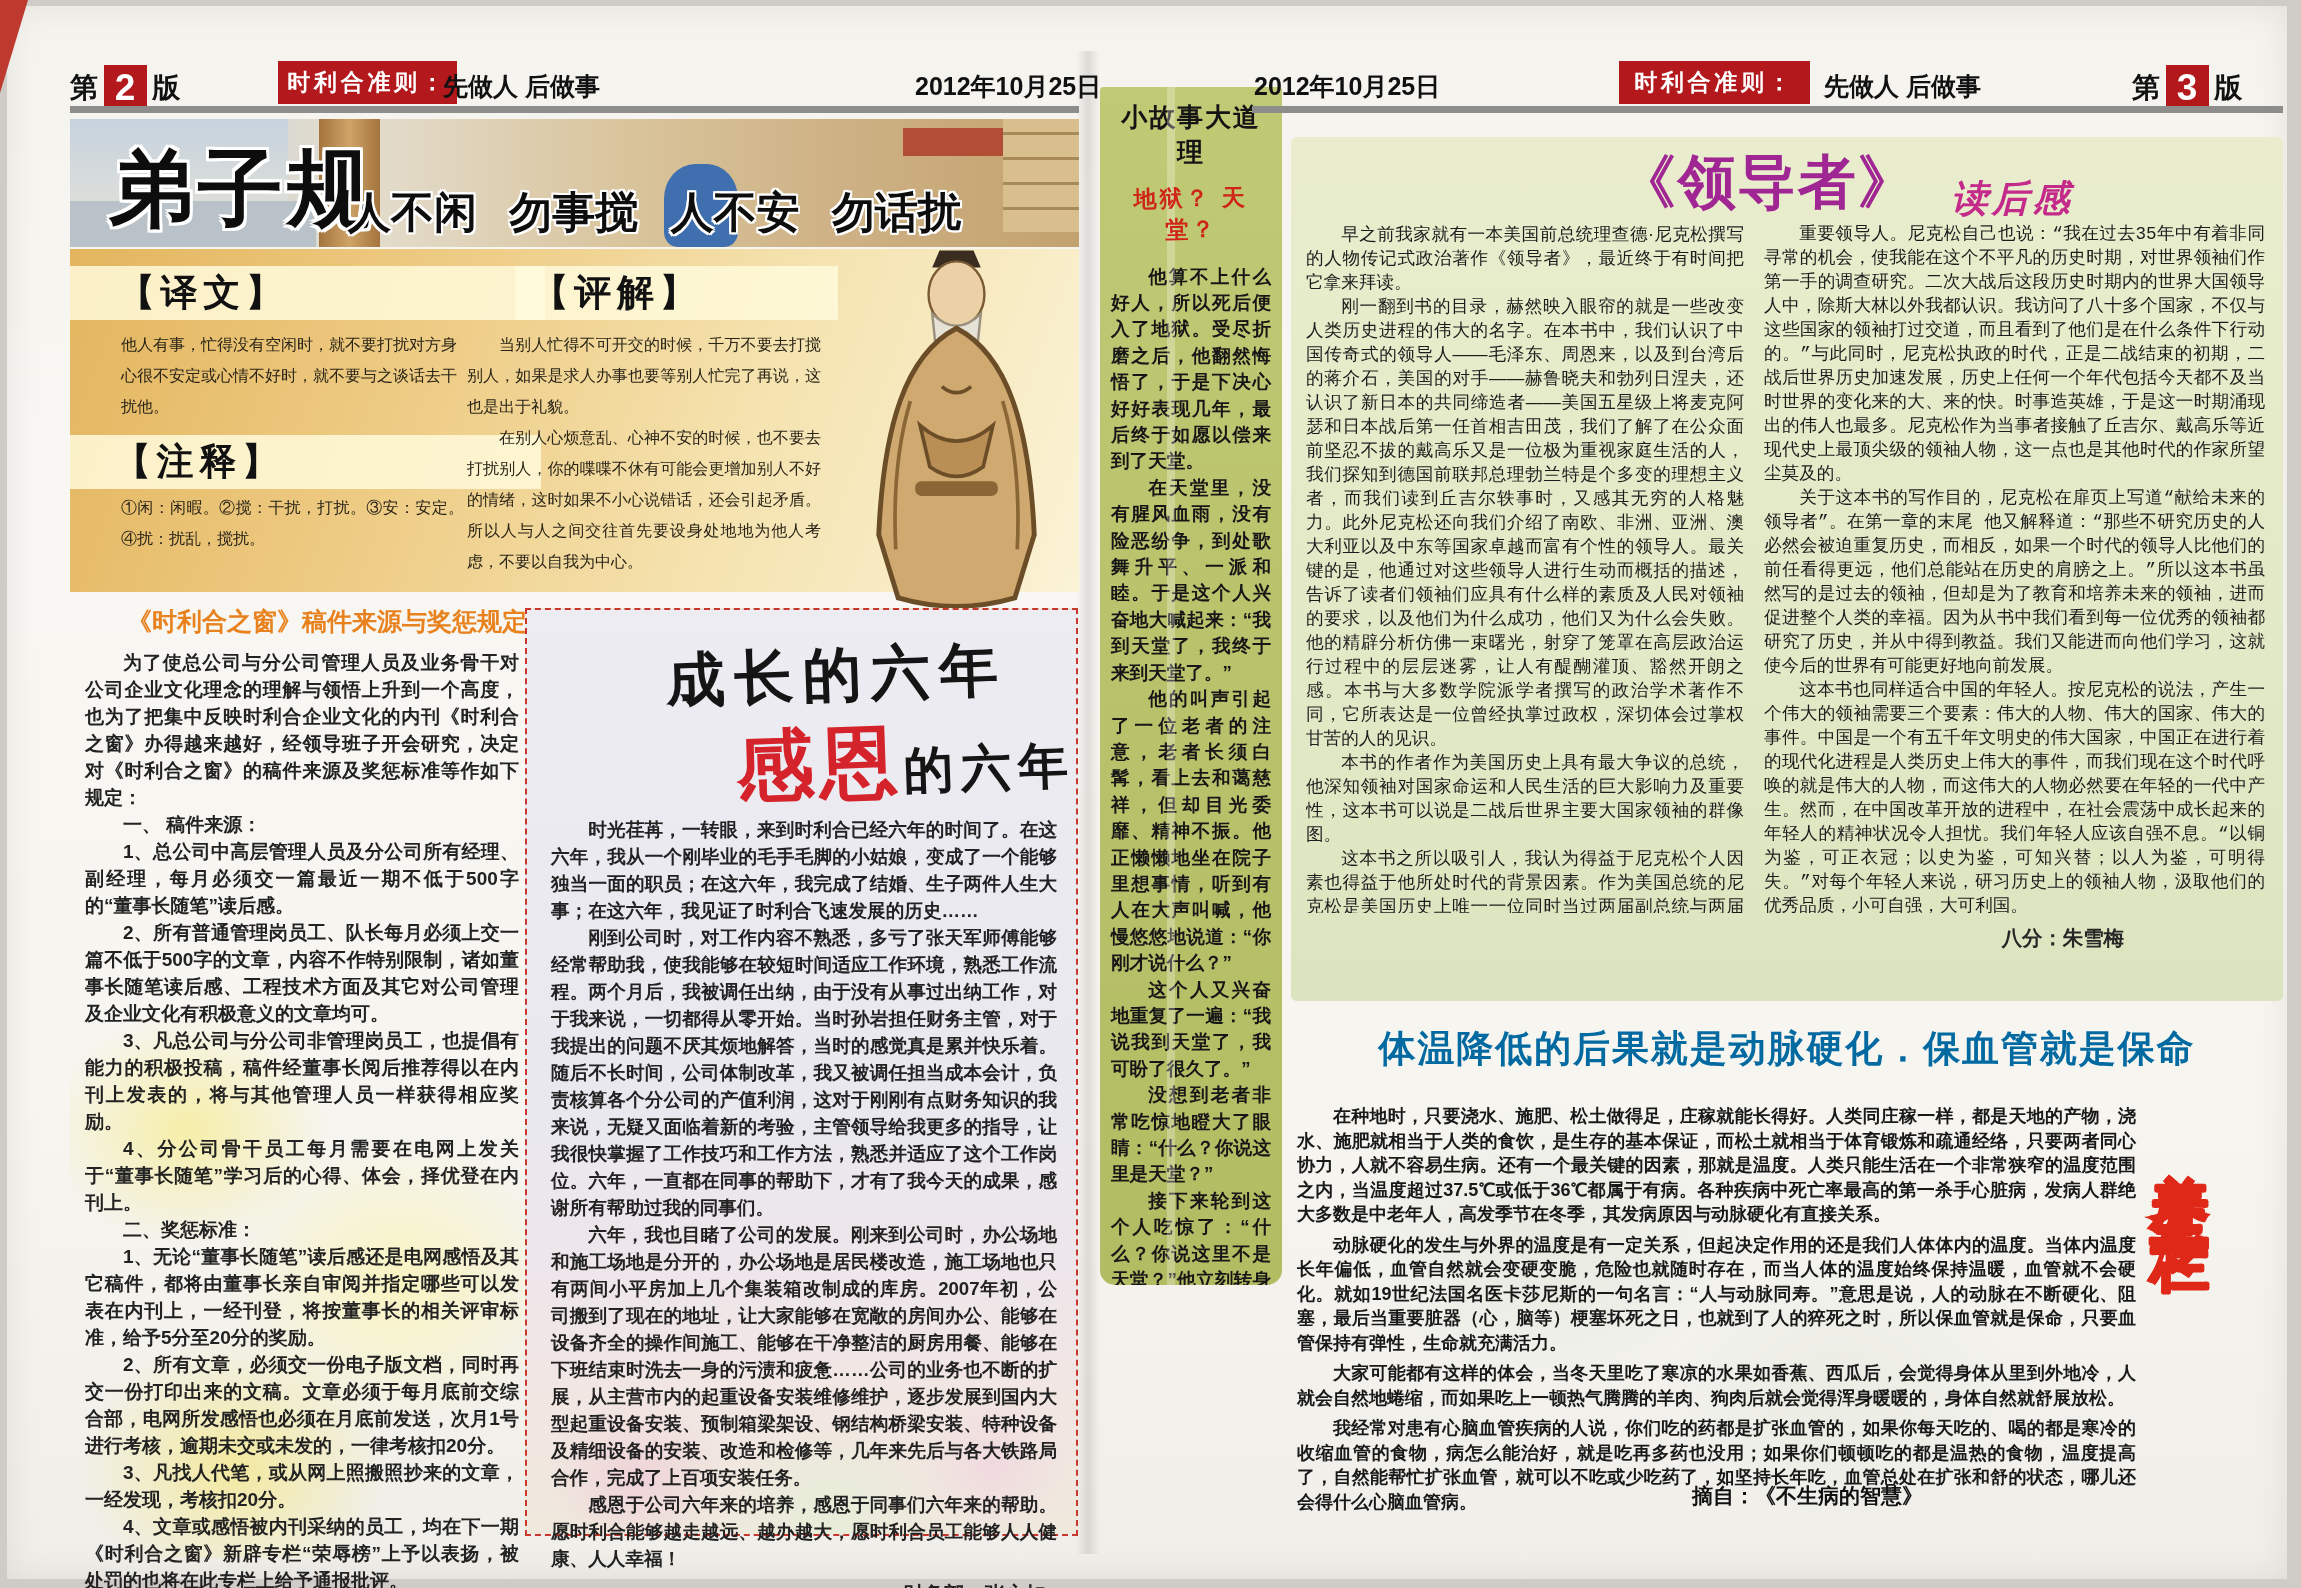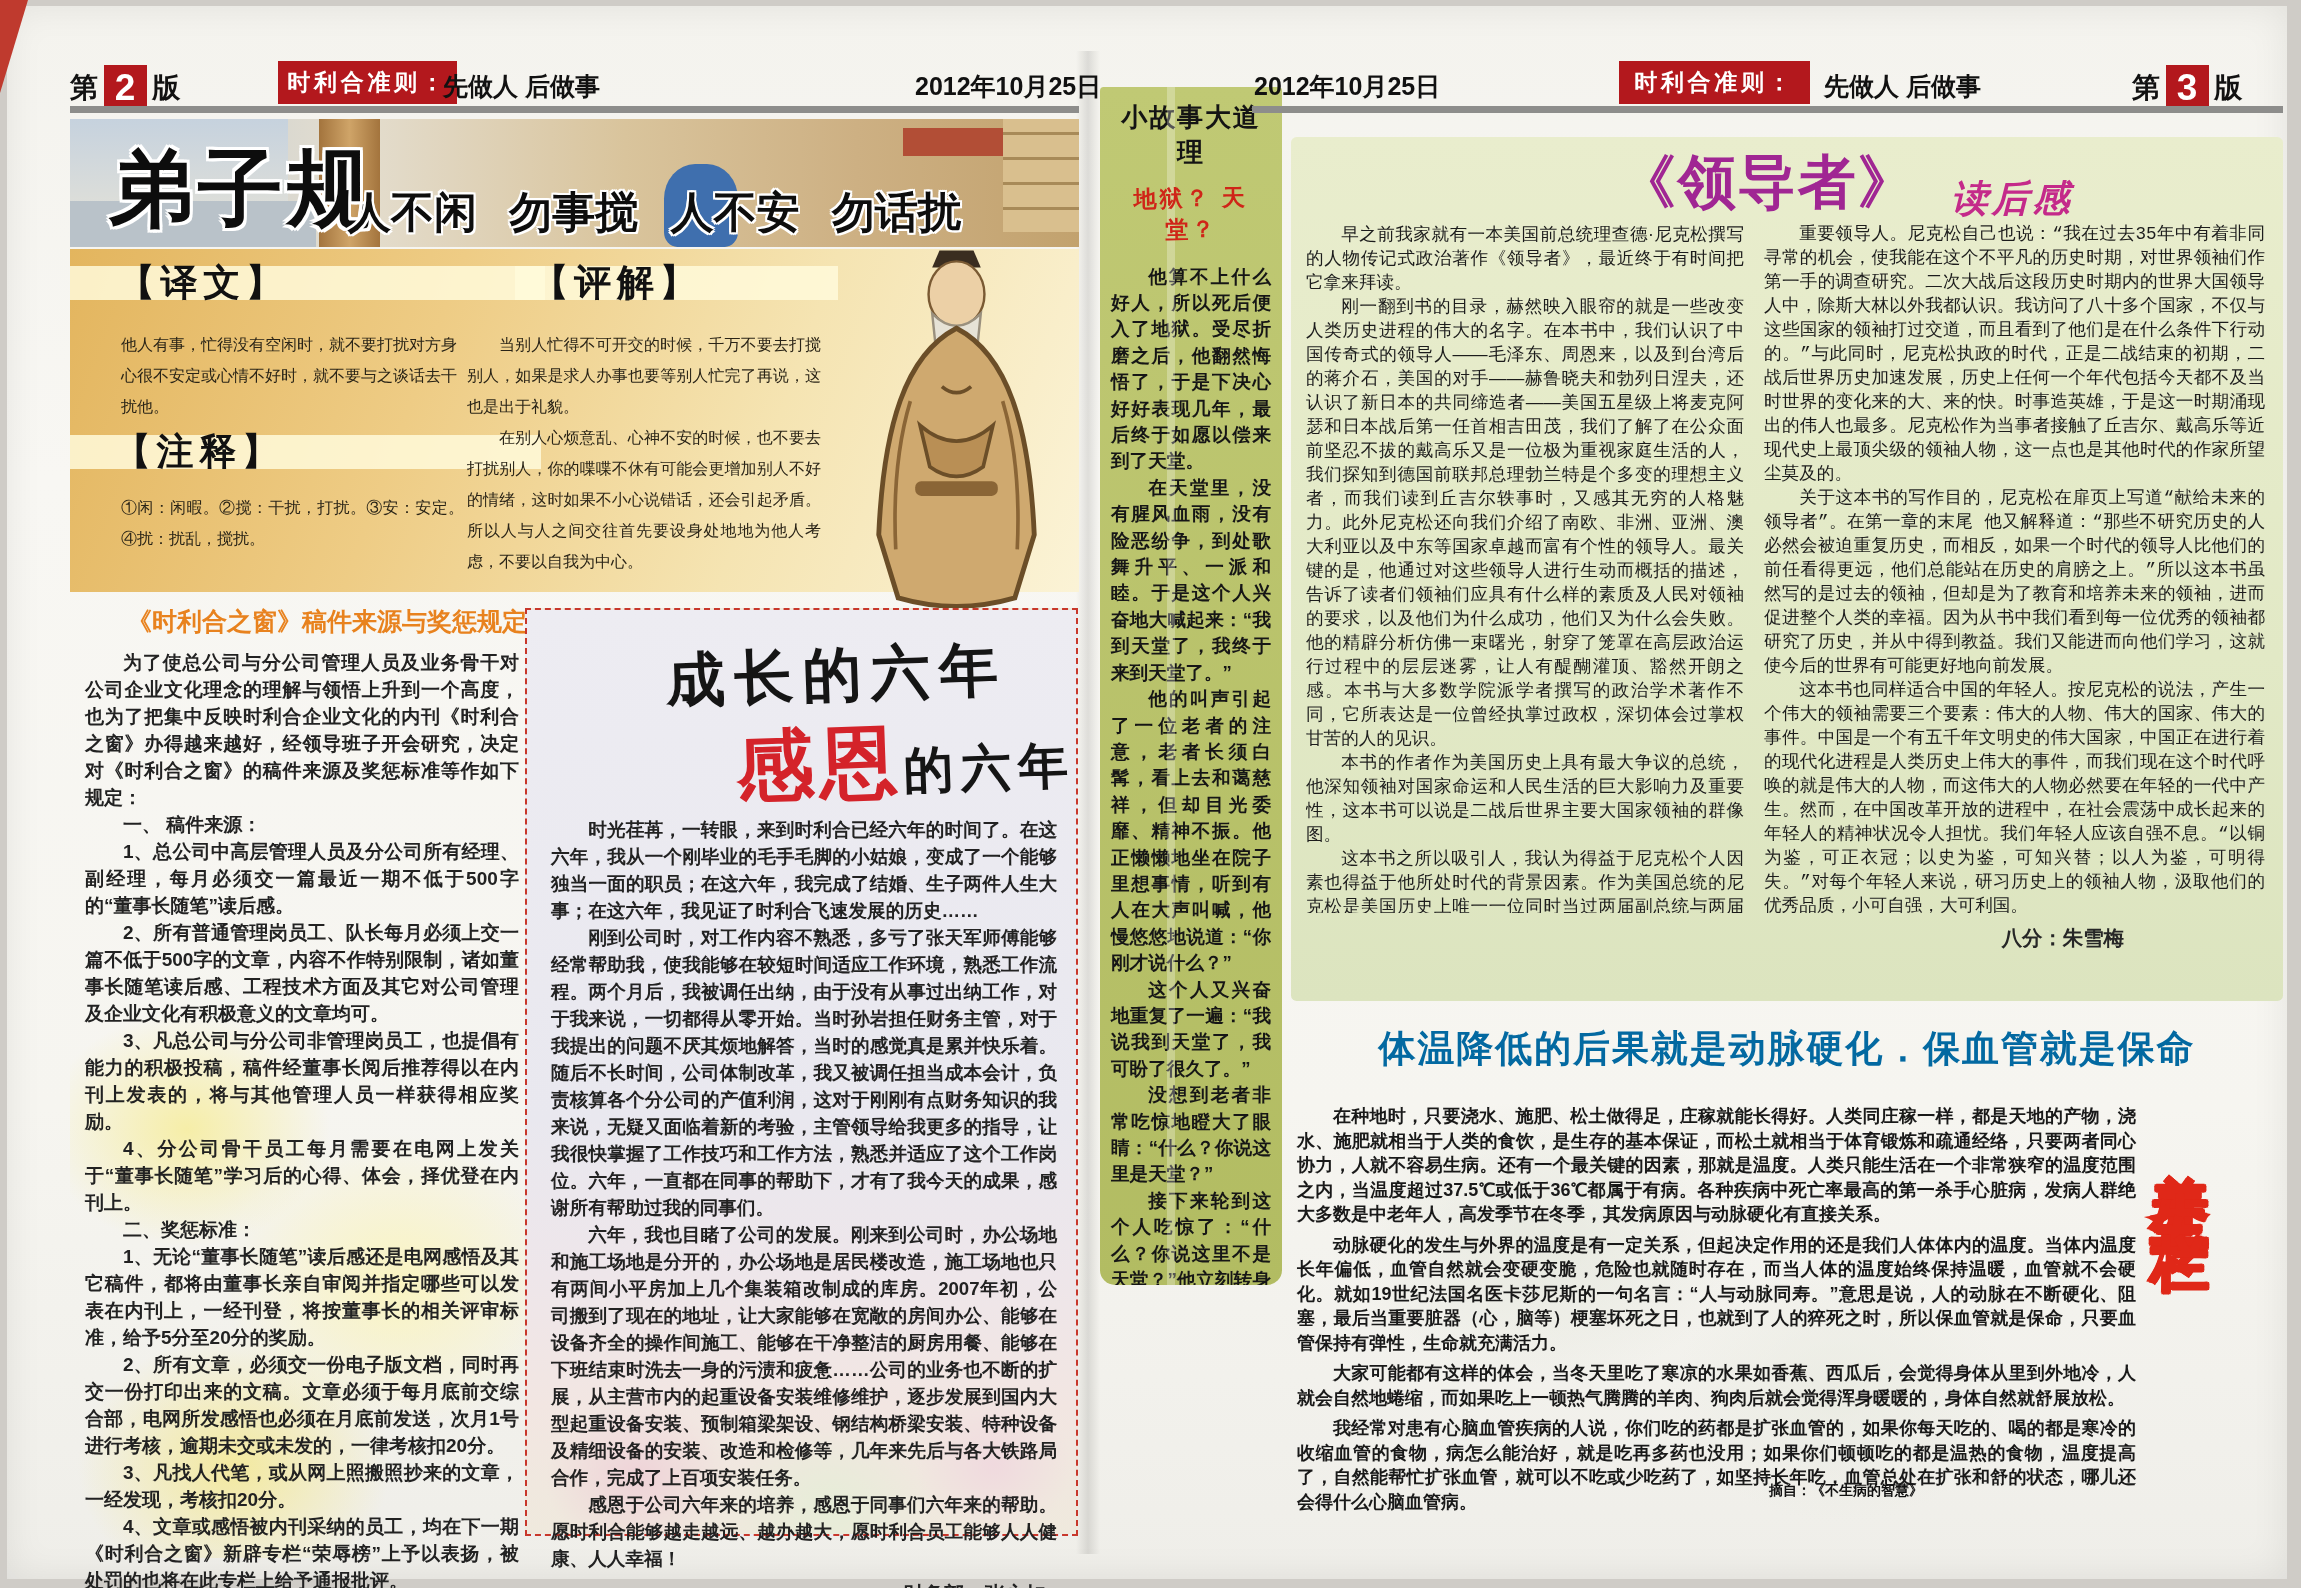--- a/index.html
+++ b/index.html
@@ -32,21 +32,21 @@
   .b-stone{position:absolute;left:0;top:82px;width:246px;height:46px;background:#b9c2c9;}
   .b-pillar{position:absolute;left:249px;top:0;width:61px;height:128px;background:linear-gradient(90deg,#a3743d,#cfa468,#a3743d);}
   .b-figure{position:absolute;left:594px;top:45px;width:74px;height:83px;background:#3f6fae;border-radius:42% 42% 18% 18%;}
   .b-table{position:absolute;left:833px;top:9.3px;width:165px;height:28px;background:#b24e36;box-shadow:0 32px 0 -24px #8f3b28;}
   .b-window{position:absolute;left:933px;top:0;width:76px;height:113px;background:
       repeating-linear-gradient(0deg,#d9bf8e 0 22px,#a88a58 22px 25px),
       repeating-linear-gradient(90deg,rgba(217,191,142,0) 0 22px,#a88a58 22px 25px);}
   
   .ypanel{position:absolute;left:70px;top:249px;width:1009px;height:343px;
           background:linear-gradient(110deg,#e3b55e 0%,#eecc85 35%,#f5e4b2 68%,#fbf3d6 100%);}
-  .hstrip{position:absolute;height:34px;background:rgba(255,250,219,.85);display:flex;align-items:center;}
+  .hstrip{position:absolute;height:54px;background:rgba(255,250,219,.85);display:flex;align-items:center;}
   .hstrip span{font-family:"DejaVu Serif",serif;font-weight:bold;font-size:37px;color:#111;letter-spacing:5.6px;}
   .kai{font-family:"DejaVu Serif",serif;font-size:16px;line-height:31px;color:#2a2417;text-align:justify;}
   .kai p{margin:0;text-indent:0;}
   .kai.ind p{text-indent:2em;margin:0;}
   
   .rules-title{position:absolute;left:109px;top:605px;width:436px;font-size:25px;font-weight:bold;color:#e8821e;text-align:center;}
   .colbody{font-size:19px;line-height:27px;font-weight:600;text-align:justify;color:#222;}
   .colbody p{margin:0;text-indent:2em;}
   .flower-yellow{position:absolute;left:70px;top:946px;width:468px;height:612px;pointer-events:none;
      background:radial-gradient(204px 167px at 25% 30%,rgba(246,237,160,.9),rgba(246,237,160,0) 70%),
@@ -90,21 +90,21 @@
   
   .h-title{position:absolute;left:1291px;top:1024px;width:992px;text-align:center;font-size:37px;
       font-weight:bold;color:#0369a1;letter-spacing:1.9px;}
   .h-bg{position:absolute;left:1291px;top:1067px;width:844px;height:501px;pointer-events:none;
       background:radial-gradient(278px 204px at 30% 35%,rgba(226,229,218,.7),rgba(226,229,218,0) 70%),
                  radial-gradient(241px 186px at 65% 65%,rgba(232,234,224,.7),rgba(232,234,224,0) 70%);}
   .h-body{position:absolute;left:1297px;top:1104px;width:839px;font-size:18px;line-height:24.6px;
       font-weight:600;text-align:justify;color:#191919;}
   .h-body p{margin:0 0 5.6px 0;text-indent:2em;}
   .h-src{position:absolute;left:1297px;top:1482px;width:839px;text-align:right;padding-right:213px;
-      font-size:14px;font-weight:bold;box-sizing:border-box;color:#111;}
+      font-size:21px;font-weight:bold;box-sizing:border-box;color:#111;}
   .v-label{position:absolute;left:2141px;top:1127px;height:390px;writing-mode:vertical-rl;
       font-size:58px;font-weight:bold;letter-spacing:20.4px;color:#fff;
       -webkit-text-stroke:2.8px #e02818;
       text-shadow:1.9px 0 #e02818,-1.9px 0 #e02818,0 1.9px #e02818,0 -1.9px #e02818;}
   svg{display:block;}
 </style>
 </head>
 <body>
 
 <div id="canvas">

